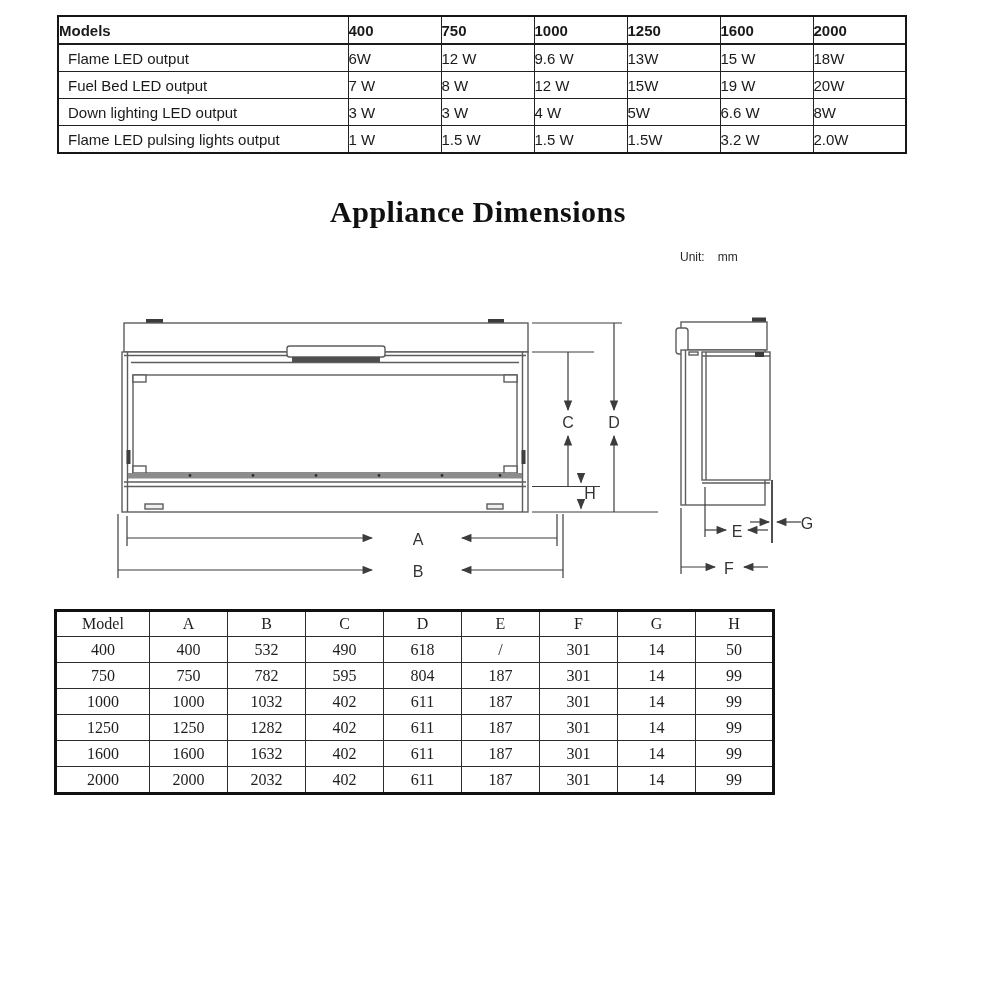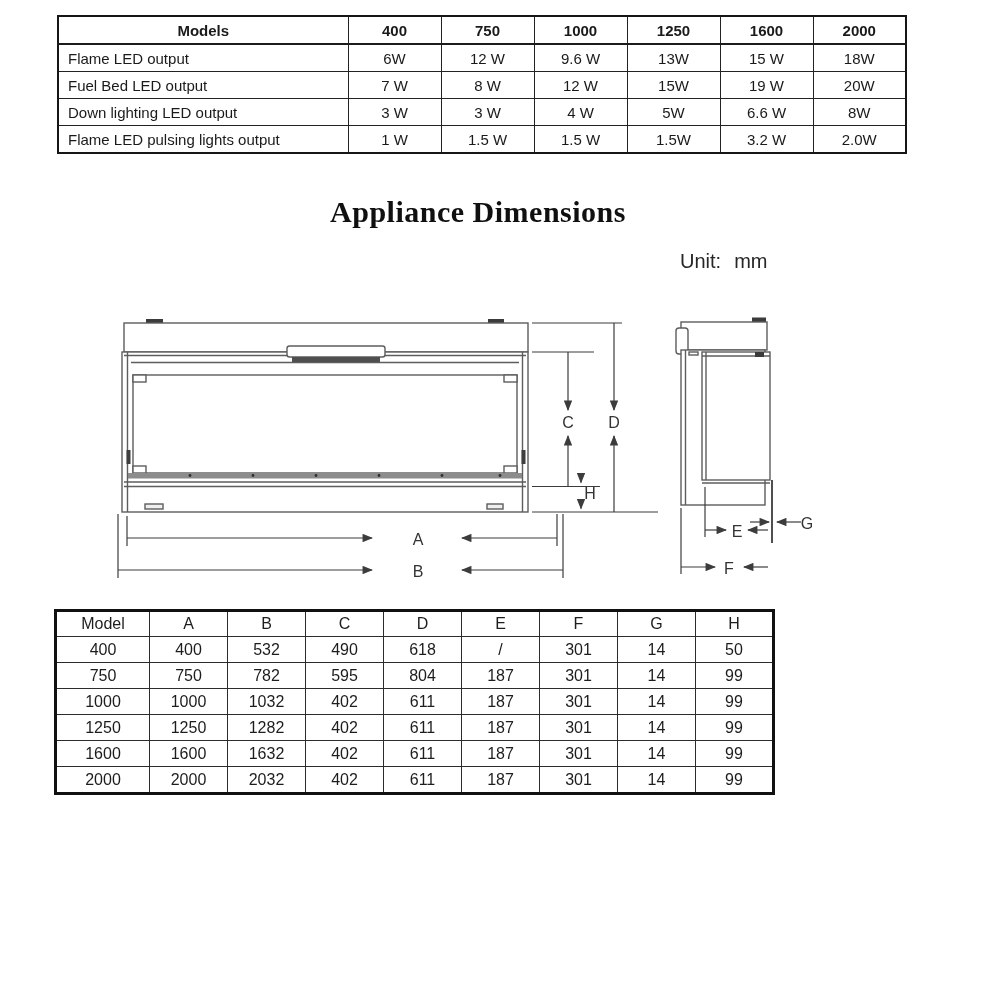--- a/index.html
+++ b/index.html
@@ -3,41 +3,41 @@
 <meta charset="utf-8">
 <style>
   html,body { margin:0; padding:0; background:#ffffff; }
   body { width:1000px; height:1000px; position:relative; font-family:"Liberation Sans",sans-serif; }
   .page { position:absolute; inset:0; background:#ffffff; overflow:hidden; }
 
   
   table.power { position:absolute; left:57px; top:15px; width:850px;
     border-collapse:collapse; table-layout:fixed; border:2.6px solid #161616; }
   table.power th, table.power td { border:1.6px solid #222222; height:26px;
-    font-size:15px; color:#1a1a1a; text-align:center; padding:0;
+    font-size:15px; color:#1a1a1a; text-align:left; padding:0;
     font-family:"Liberation Sans",sans-serif; overflow:hidden; white-space:nowrap; }
   table.power thead th { font-weight:bold; border-bottom:2.4px solid #1c1c1c; }
   table.power td.rowlabel { text-align:left; padding-left:9px; }
 
   
   .title { position:absolute; left:478px; top:195px; transform:translateX(-50%);
     margin:0; font-family:"Liberation Serif",serif; font-size:30px; font-weight:bold;
     color:#101010; white-space:nowrap; letter-spacing:0.5px; }
-  .unit { position:absolute; left:680px; top:250px; font-size:20px; color:#262626; white-space:nowrap; }
+  .unit { position:absolute; left:680px; top:250px; font-size:12px; color:#262626; white-space:nowrap; }
   .unit .unit-val { margin-left:13px; }
 
   
   svg.diagram { position:absolute; left:0; top:290px; }
   .dimlabel { font-family:"Liberation Sans",sans-serif; font-size:16px; fill:#333333;
     text-anchor:middle; dominant-baseline:central; }
 
   
   table.dims { position:absolute; left:54px; top:609px; width:721px;
     border-collapse:collapse; table-layout:fixed; border:3px solid #111111;
-    font-family:Liberation Sans, sans-serif; }
+    font-family:Liberation Serif, serif; }
   table.dims th, table.dims td { border:1.6px solid #2c2c2c; height:25px;
     font-size:16px; font-weight:normal; text-align:center; color:#1d1d1d; padding:0;
     white-space:nowrap; overflow:hidden; }
   table.dims thead th { height:24px; }
 </style>
 </head>
 <body>
 
 <div class="page">
 

